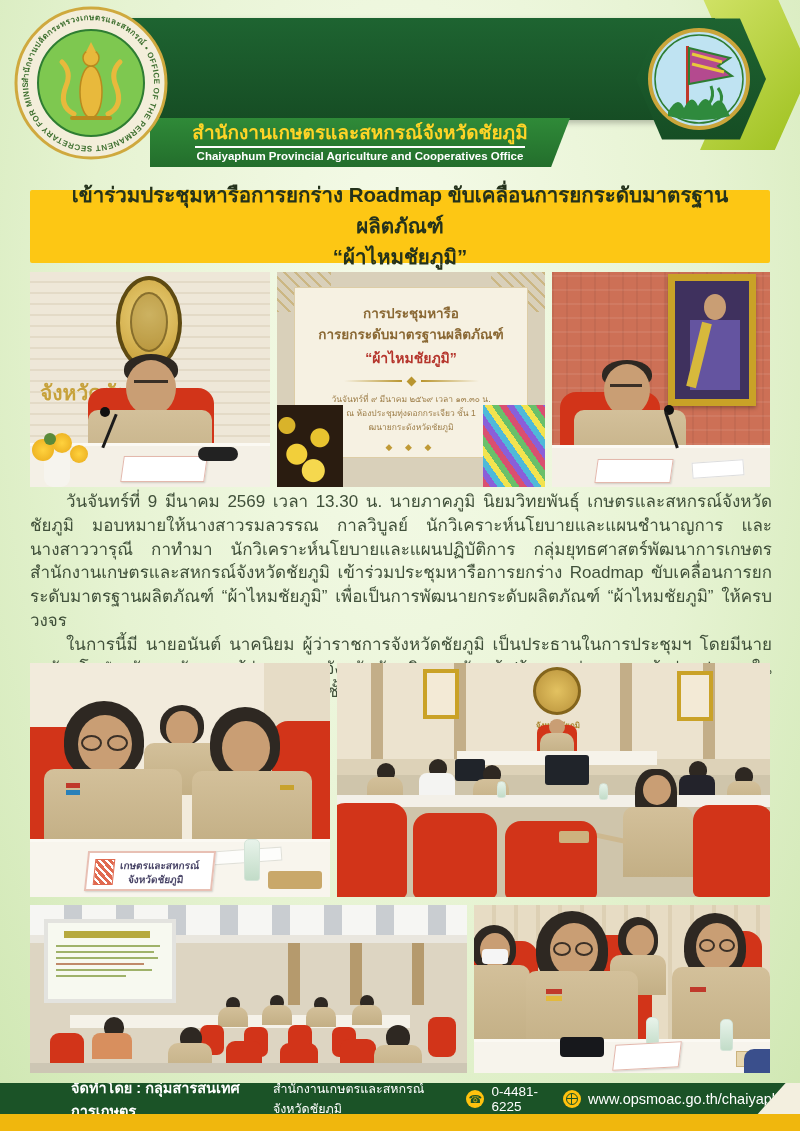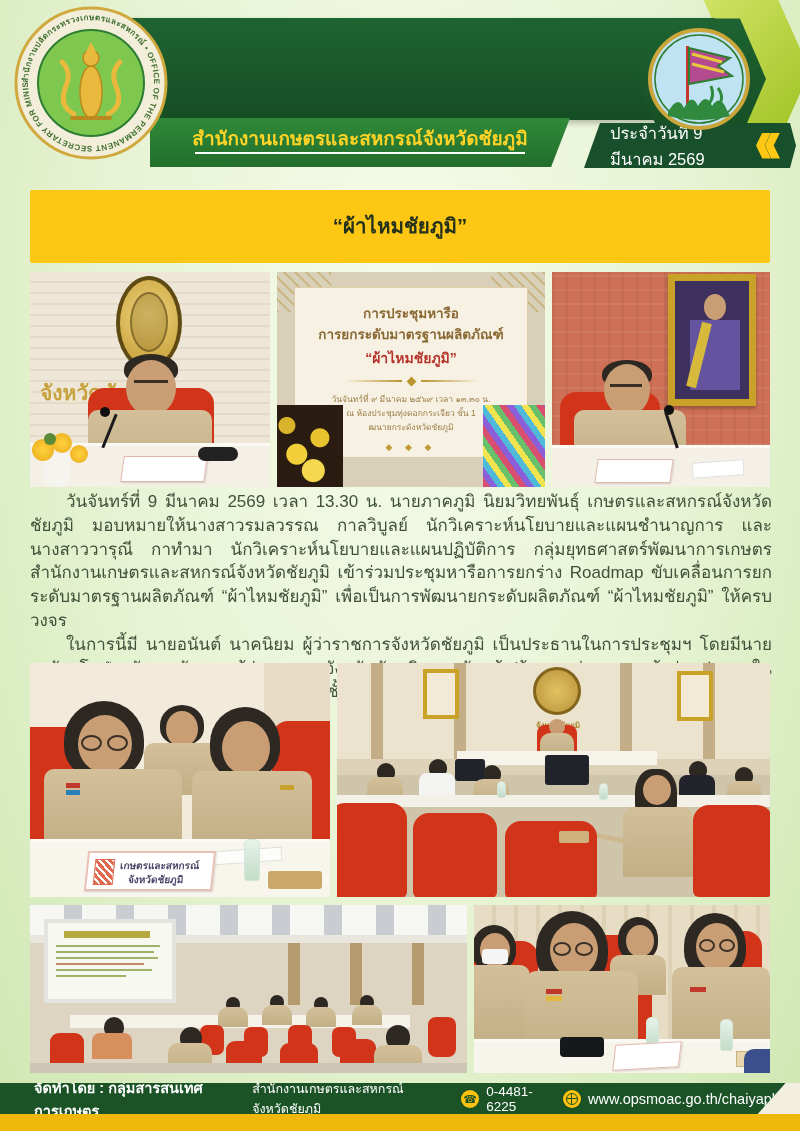--- a/index.html
+++ b/index.html
@@ -109,21 +109,21 @@
   .article p { text-indent: 36px; text-align: justify; }
 
   
   .footer-cream { left: 730px; top: 1083px; width: 70px; height: 32px; background: #f3efdf; }
   .footer-bar {
     left: 0; top: 1083px; width: 800px; height: 32px;
     background: #1b5327;
     clip-path: polygon(0 0, 98.2% 0, 94.6% 100%, 0 100%);
     display: flex; align-items: center; color: #fff; padding-left: 34px;
   }
-  .f-bold { font-weight: bold; font-size: 14.5px; }
+  .f-bold { font-weight: bold; font-size: 14.5px; margin-left: 37px; }
   .f-org { font-size: 12.5px; margin-left: 20px; }
   .icon-circle {
     width: 18px; height: 18px; border-radius: 50%; background: #ffc20e;
     color: #1b5327; display: inline-flex; align-items: center; justify-content: center;
     font-size: 11px; flex: 0 0 auto;
   }
   .globe {
     width: 12px; height: 12px; border-radius: 50%; border: 1.6px solid #1b5327;
     background:
       linear-gradient(#1b5327, #1b5327) center/100% 1.4px no-repeat,
@@ -171,31 +171,26 @@
       <path d="M41,20 L82,30 L70,38 L84,48 L41,56 Z" fill="#b44a8f" stroke="#2e7d32" stroke-width="2"></path>
       <path d="M44,26 l30,8 M44,36 l32,8" stroke="#e8c93c" stroke-width="3" fill="none"></path>
       <path d="M20,84 q10,-18 16,-4 q8,-16 14,-2 q8,-14 14,0 q8,-12 14,2 l4,8 q-30,8 -62,0 z" fill="#2f8a3d"></path>
       <path d="M63,58 q4,10 -2,18 M70,60 q6,8 2,16" stroke="#2f8a3d" stroke-width="3" fill="none"></path>
     </svg>
   </div>
 
   <div class="abs banner-sub">
     <div class="org-th">สำนักงานเกษตรและสหกรณ์จังหวัดชัยภูมิ</div>
     <div class="org-rule"></div>
-  </div>
-
-  <div class="abs date-badge">
-    <span>ประจำวันที่ 9 มีนาคม 2569</span>
-    <span style="display:flex; margin-left:auto; margin-right:16px;">
-      <span class="chev"></span>
-      <span class="chev"></span>
-    </span>
-  </div>
+    <div class="org-en">Chaiyaphum Provincial Agriculture and Cooperatives Office</div>
+  </div>
+
 
   <div class="abs headline">
+    <div>เข้าร่วมประชุมหารือการยกร่าง Roadmap ขับเคลื่อนการยกระดับมาตรฐานผลิตภัณฑ์</div>
     <div>“ผ้าไหมชัยภูมิ”</div>
   </div>
 
   <div class="photo" style="left:30px; top:272px; width:240px; height:215px;
        background:repeating-linear-gradient(180deg,#eee7d8 0 9px,#e3dac7 9px 11px);">
     <div class="p-art" style="left:86px; top:4px; width:66px; height:94px; border-radius:50%;
          background:radial-gradient(circle at 50% 40%, #ecd27a, #c49a32); border:4px solid #5e4a12;"></div>
     <div class="p-art" style="left:100px; top:20px; width:38px; height:60px; border-radius:50%;
          border:2px solid rgba(90,70,20,.55); background:rgba(110,85,25,.25);"></div>
     <div class="p-art" style="left:10px; top:104px; font-size:21px; font-weight:bold; color:#c7a23c;

